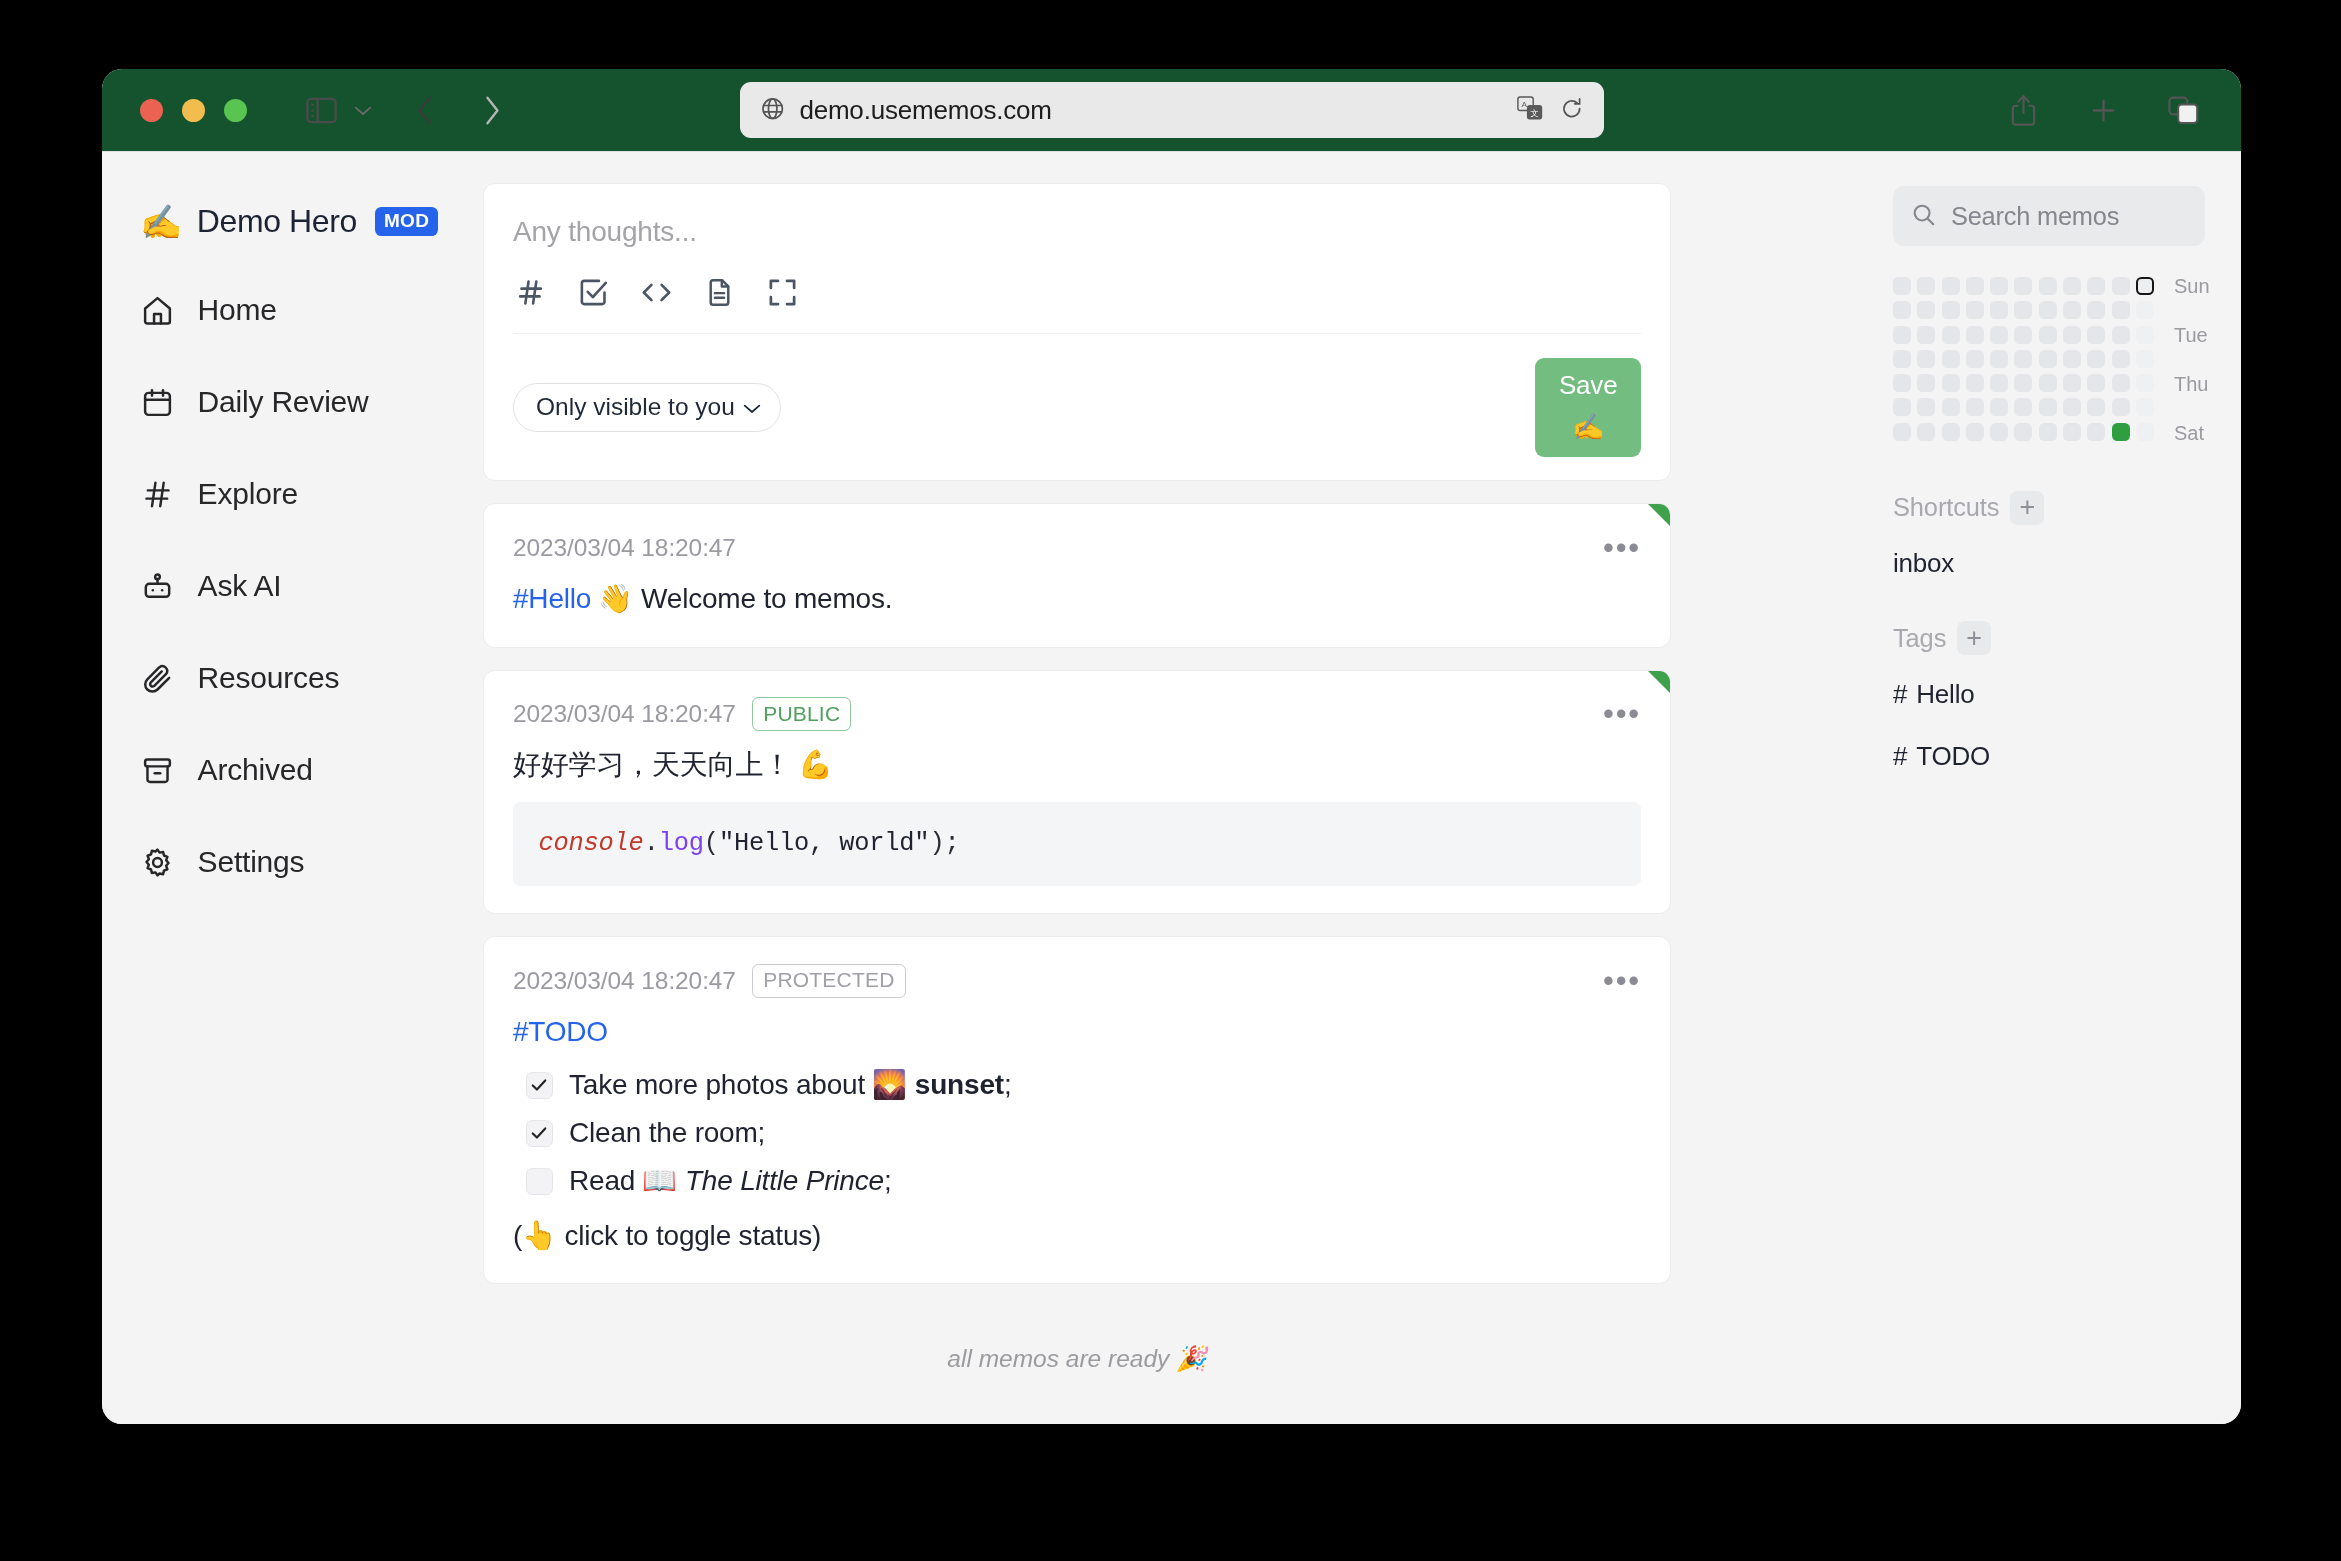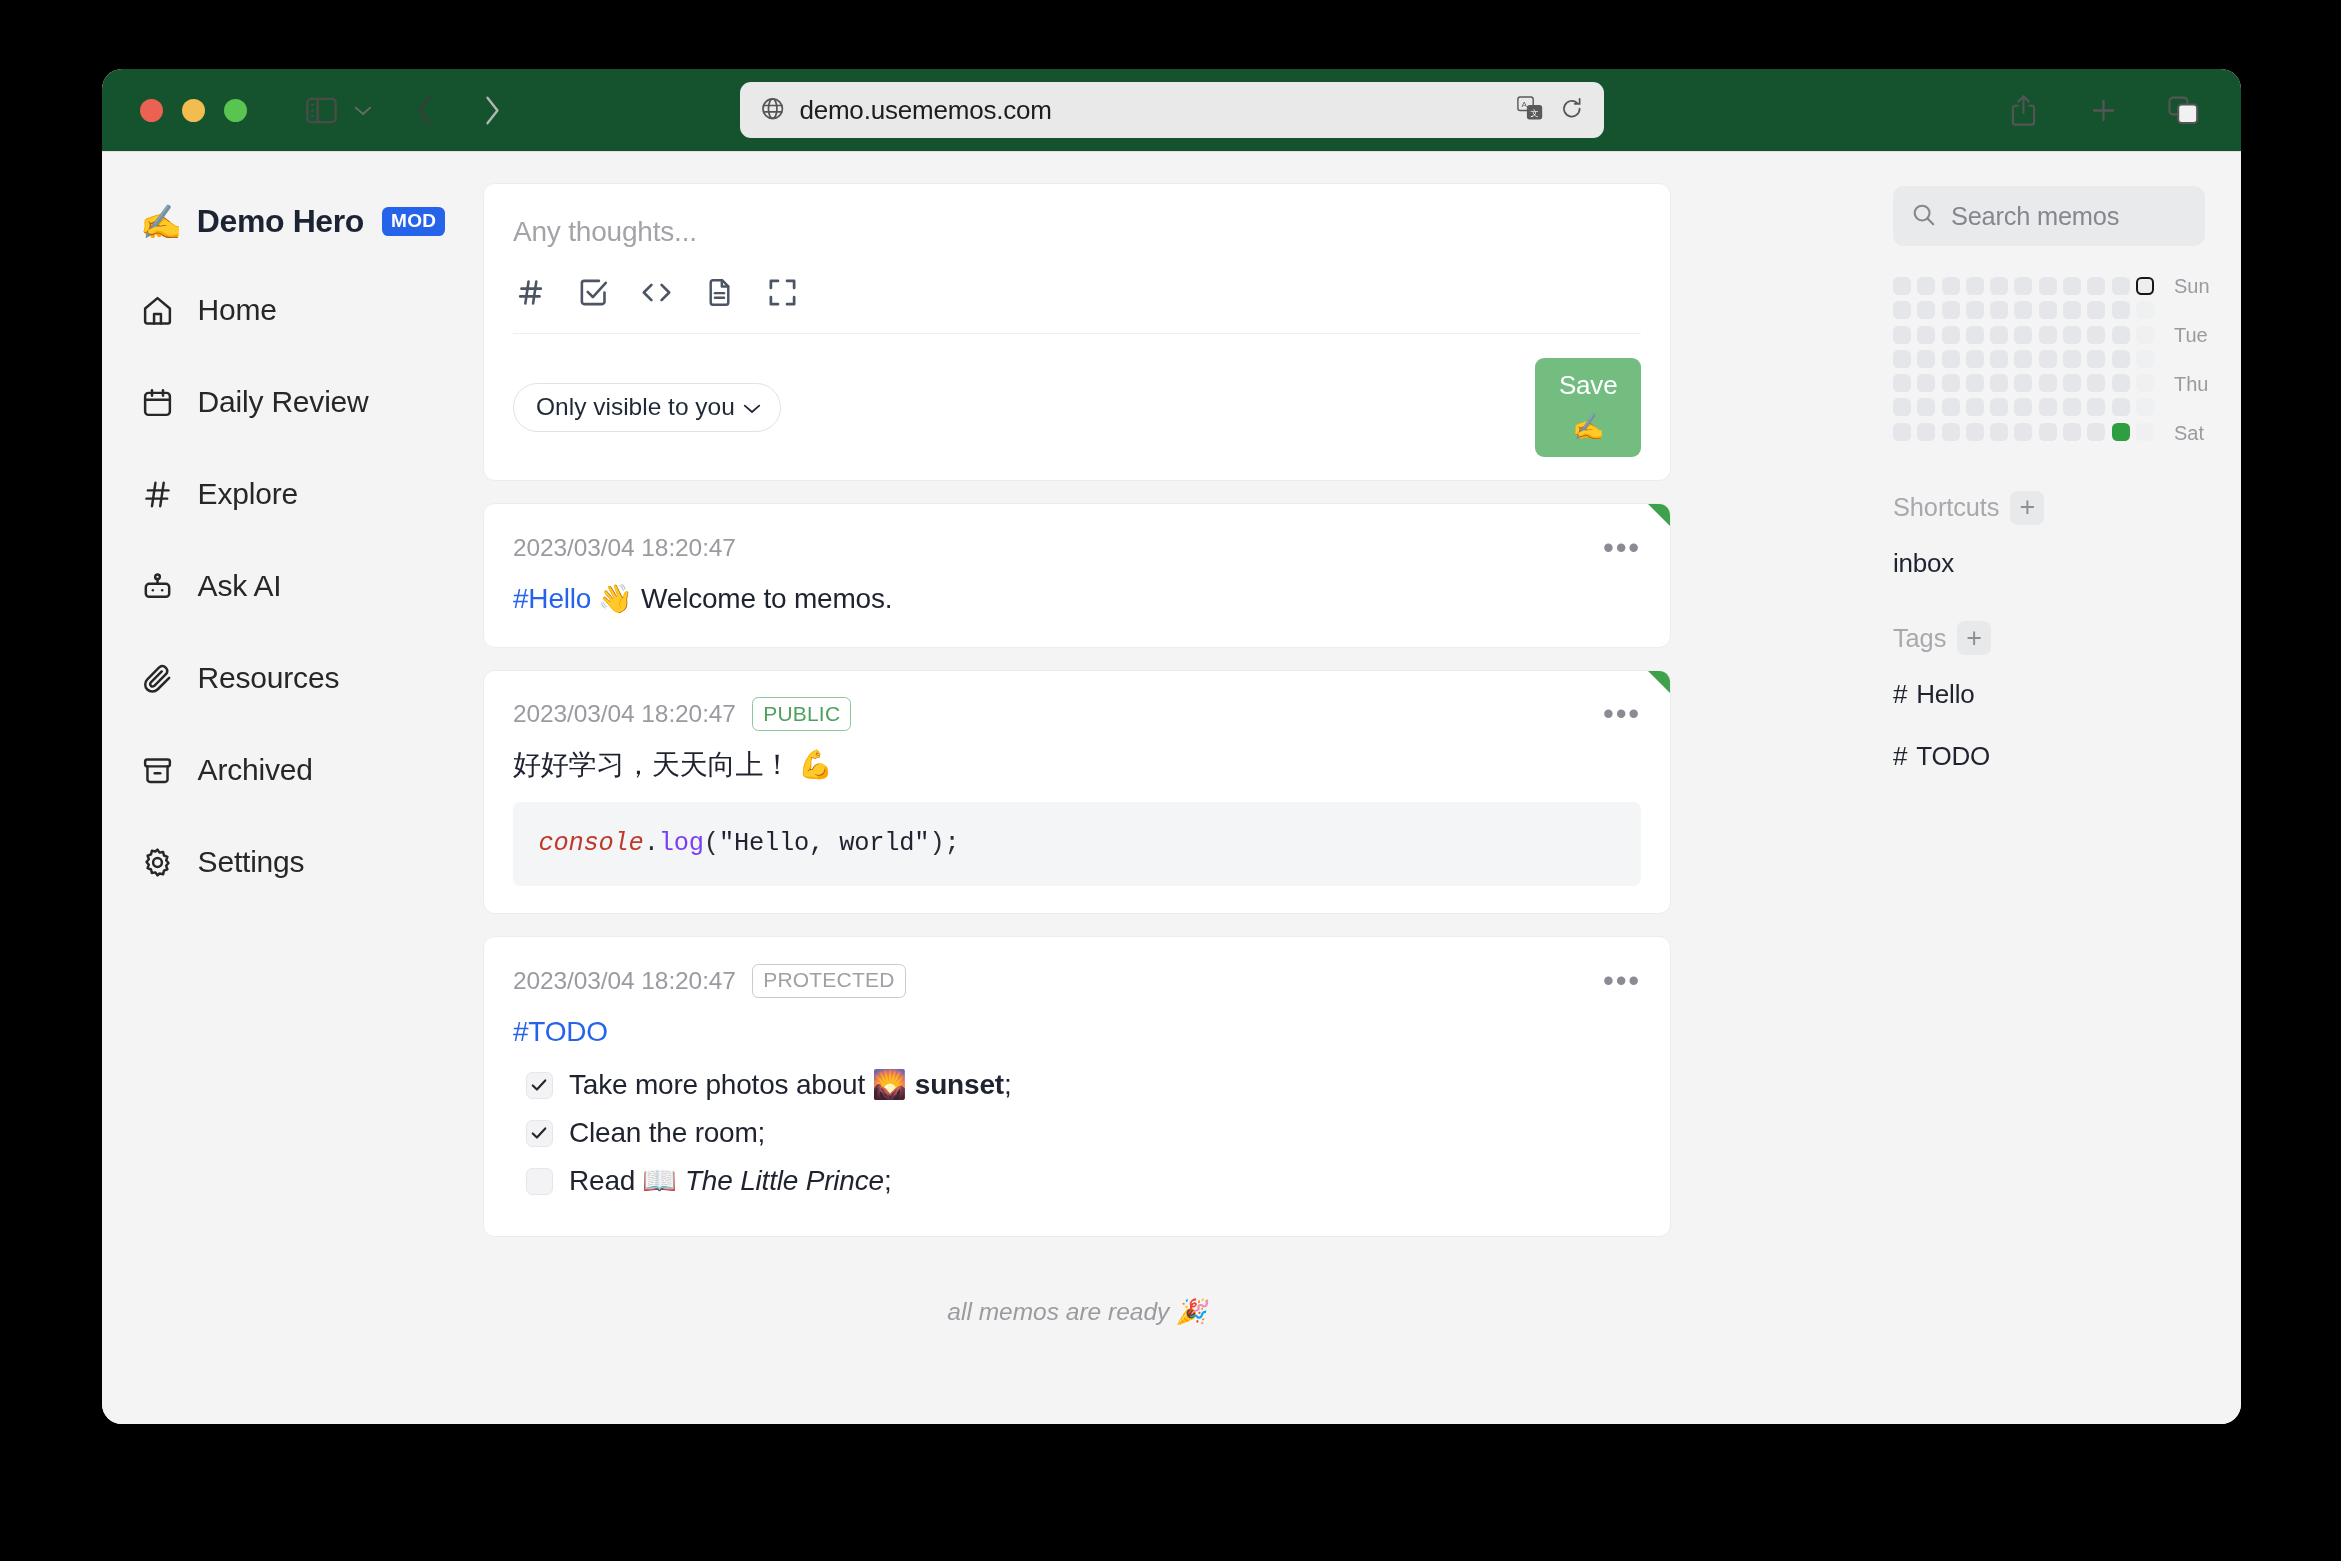--- a/index.html
+++ b/index.html
@@ -84,21 +84,21 @@
     padding: 47px 0 0 38px;
   }
   .brand {
     display: flex; align-items: center;
     gap: 14.5px;
     margin-bottom: 38px;
     height: 45px;
   }
   .brand-emoji { font-size: 34px; line-height: 1; }
   .brand-name {
-    font-size: 32px; font-weight: 700; color: #1c2434;
+    font-size: 32px; font-weight: 400; color: #1c2434;
     letter-spacing: -0.4px;
   }
   .mod-badge {
     background: #2563eb; color: #fff;
     font-size: 19px; font-weight: 700;
     padding: 2.7px 9px 3.6px; border-radius: 6.3px;
     letter-spacing: 0.3px;
     margin-left: 3.6px;
   }
   .navlist { display: flex; flex-direction: column; }
@@ -580,20 +580,21 @@
                 </span>
                 <span>Clean the room;</span>
               </div>
 
               <div class="todo-row">
                 <span class="cbox"></span>
                 <span><span>Read </span><span>📖</span> <i>The Little Prince</i><span>;</span></span>
               </div>
 
             </div>
+            <div class="memo-note"><span>(</span><span>👆</span><span> click to toggle status)</span></div>
           </div>
         </div>
 
         <div class="feed-end">all memos are ready 🎉</div>
       </div>
     </div>
 
     <div class="rsidebar">
       <div class="searchbox">
         <span>

